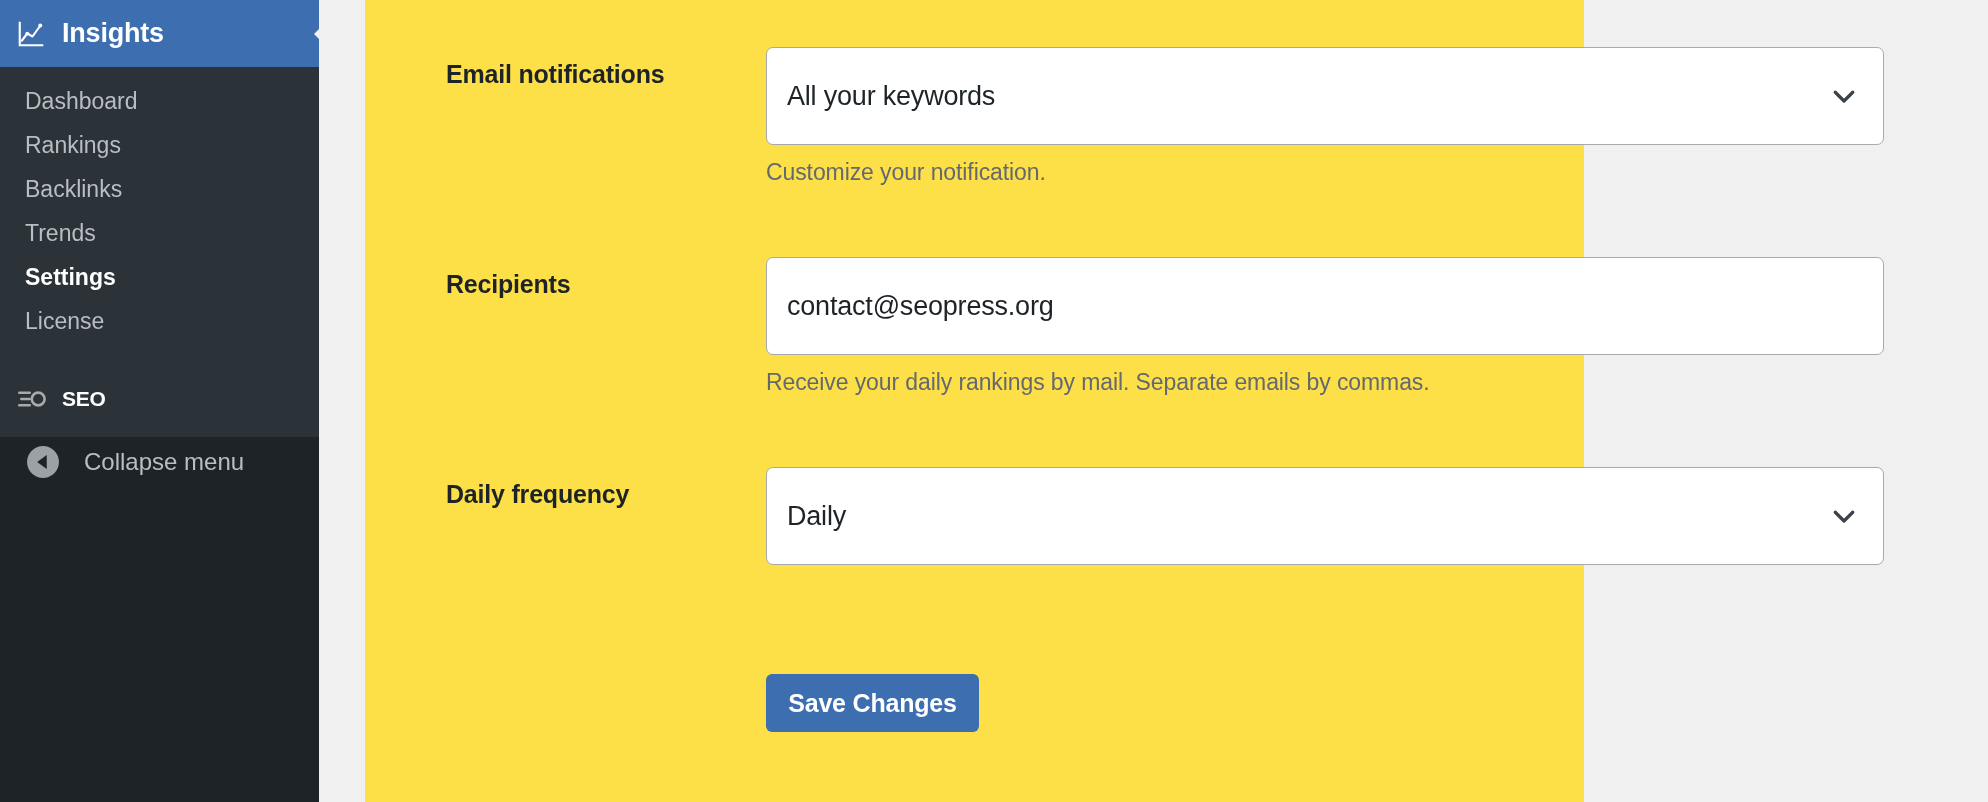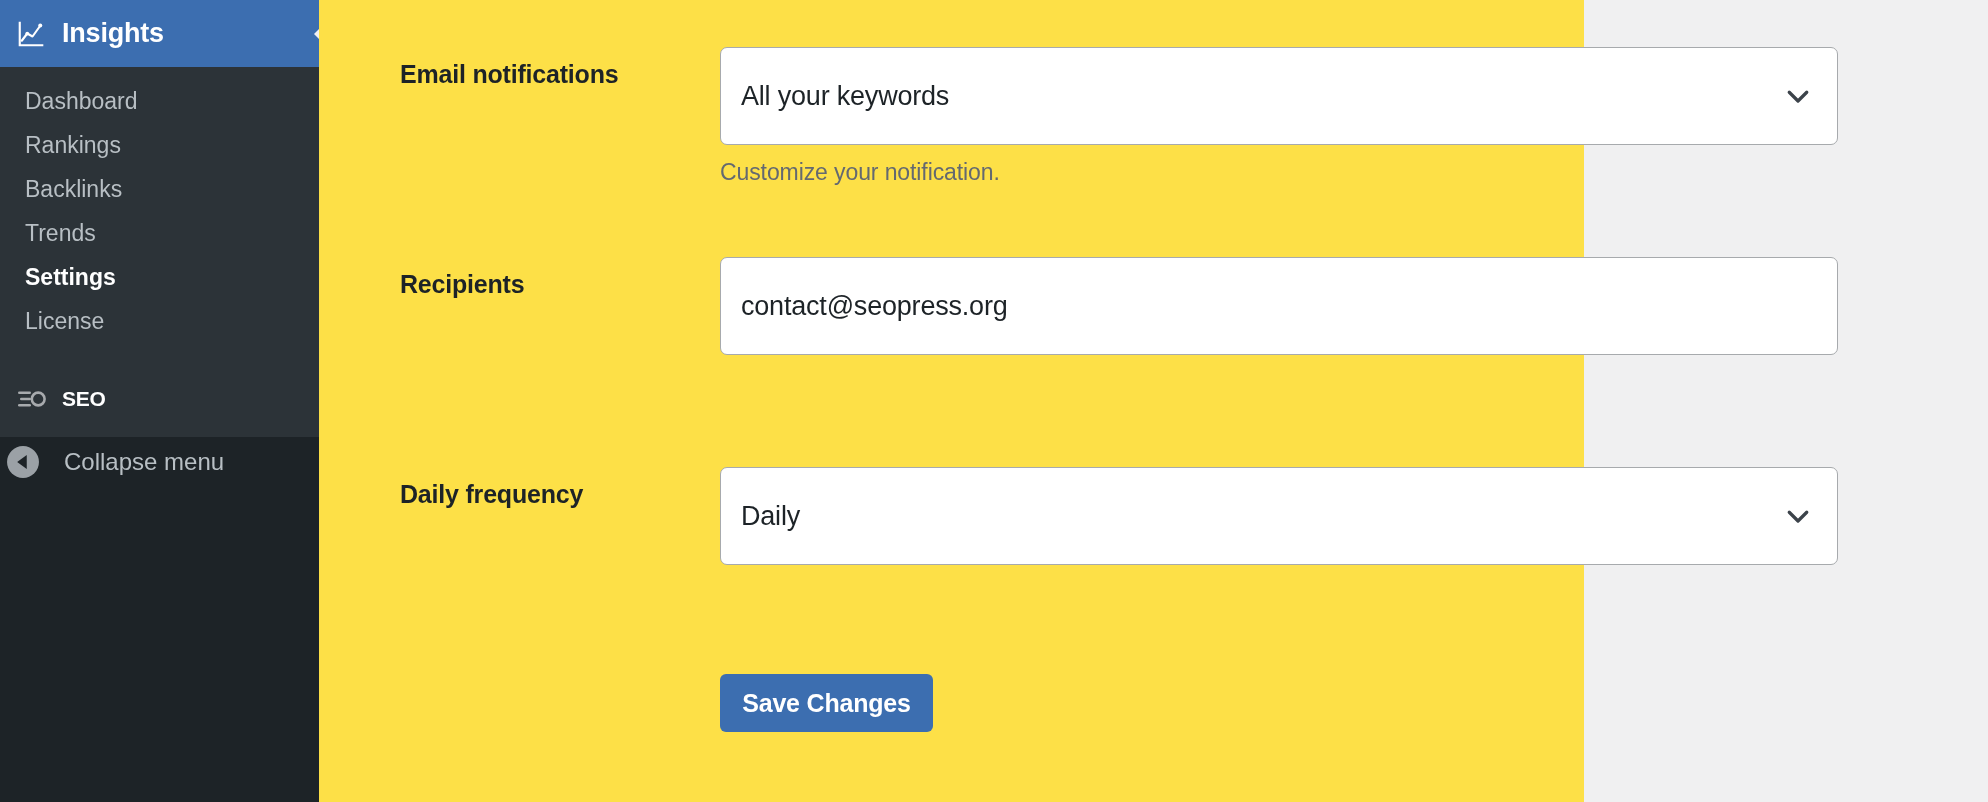--- a/index.html
+++ b/index.html
@@ -12,20 +12,21 @@
     overflow: hidden;
     background: #f0f0f1;
     font-family: "Liberation Sans", sans-serif;
     -webkit-font-smoothing: antialiased;
   }
   .screen {
     position: relative;
     width: 1584px;
     height: 802px;
     display: flex;
+    gap: 46px;
   }
 
   
   .sidebar {
     position: relative;
     width: 319px;
     flex: 0 0 319px;
     height: 802px;
     background: #2c3338;
     display: flex;
@@ -131,21 +132,21 @@
   }
 
   
   .collapse-item {
     position: relative;
     z-index: 2;
     margin-top: 8px;
     height: 50px;
     display: flex;
     align-items: center;
-    padding-left: 6px;
+    padding-left: 26px;
     box-sizing: border-box;
   }
   .collapse-icon {
     width: 34px;
     height: 34px;
     margin-right: 24px;
     flex: 0 0 34px;
     display: block;
   }
   .collapse-label {
@@ -295,20 +296,21 @@
         <div class="field-desc">Customize your notification.</div>
       </div>
     </div>
 
     <div class="field-row" style="top:257px;">
       <div class="field-label" style="top:13px;">Recipients</div>
       <div class="control-wrap">
         <div class="control-box">
           <span class="value">contact@seopress.org</span>
         </div>
+        <div class="field-desc">Receive your daily rankings by mail. Separate emails by commas.</div>
       </div>
     </div>
 
     <div class="field-row" style="top:467px;">
       <div class="field-label" style="top:13px;">Daily frequency</div>
       <div class="control-wrap">
         <div class="control-box">
           <span class="value">Daily</span>
           <svg class="chevron" viewBox="0 0 24 24">
             <path d="M5 9 L12 16 L19 9" fill="none" stroke="#3c434a" stroke-width="2.6" stroke-linecap="round" stroke-linejoin="round"></path>

